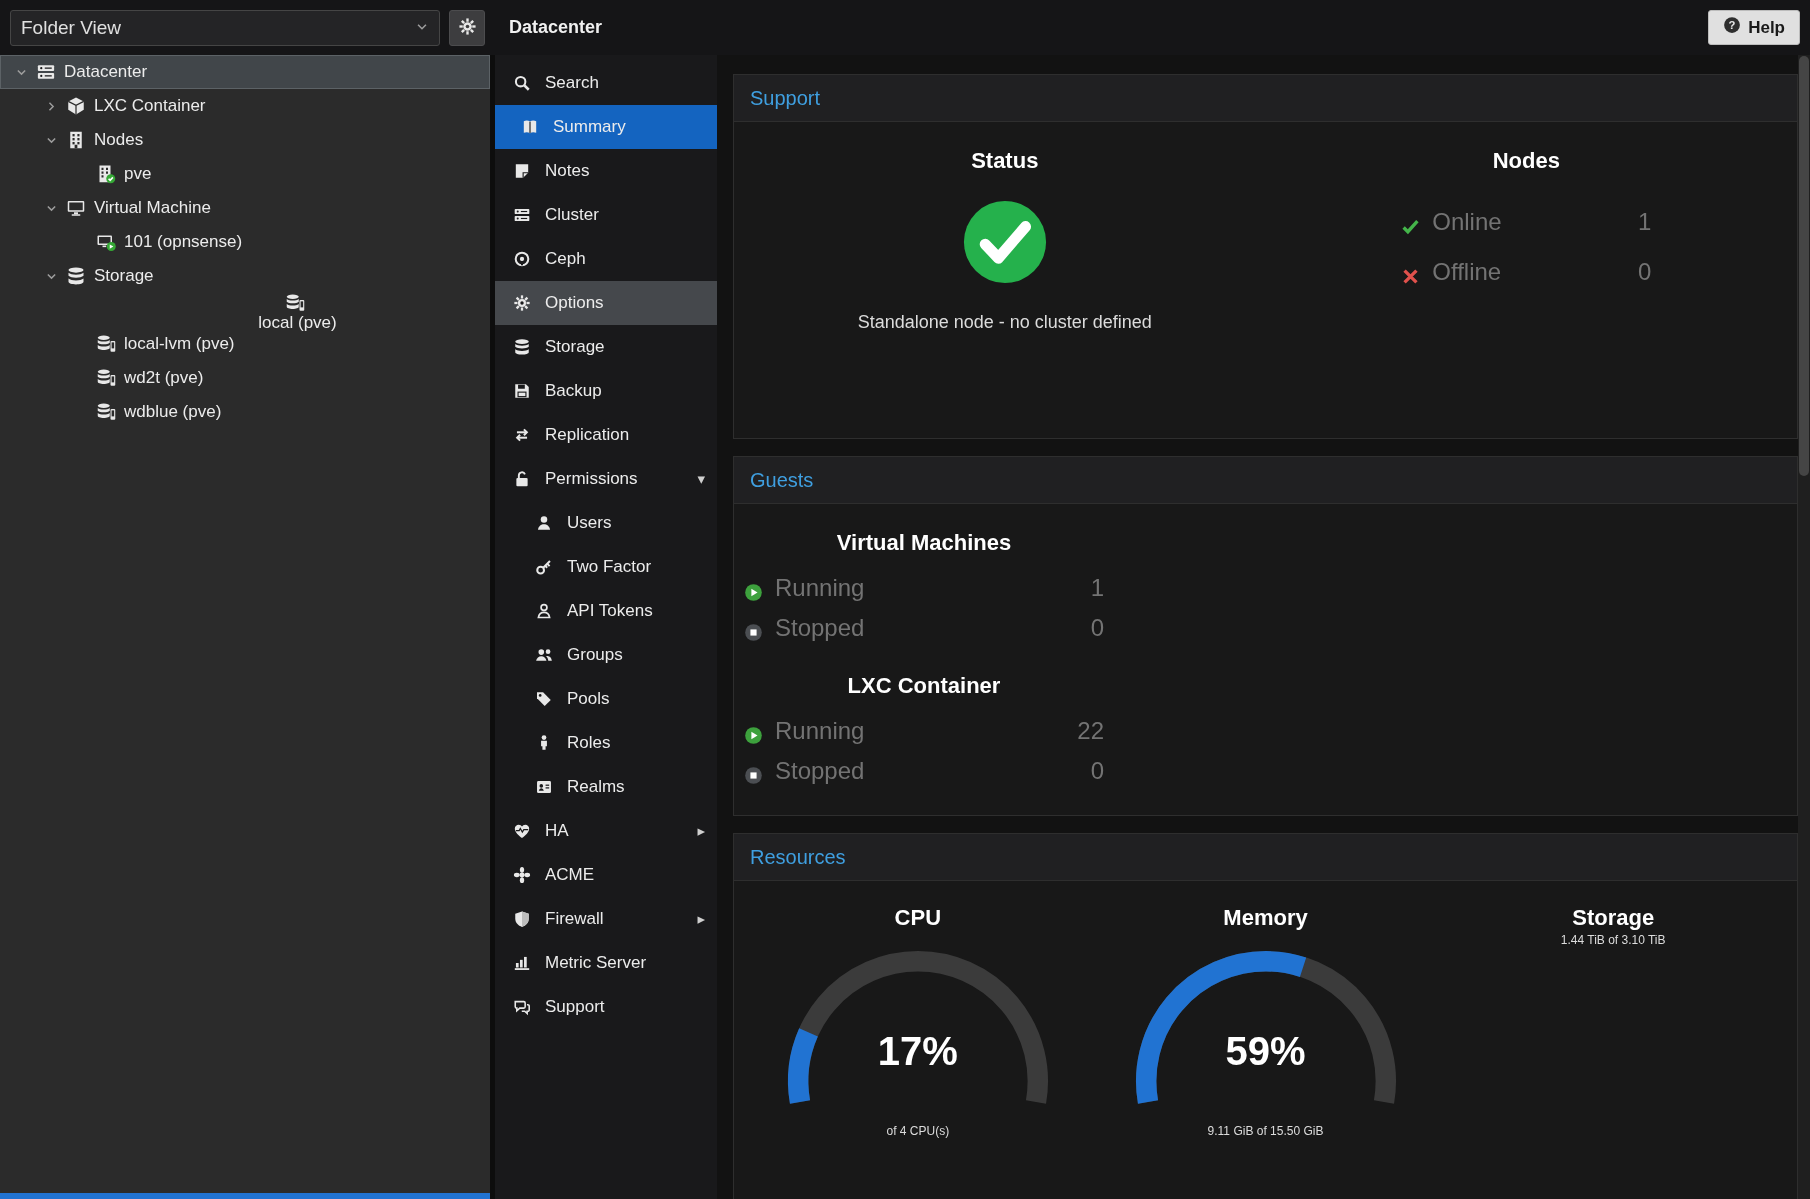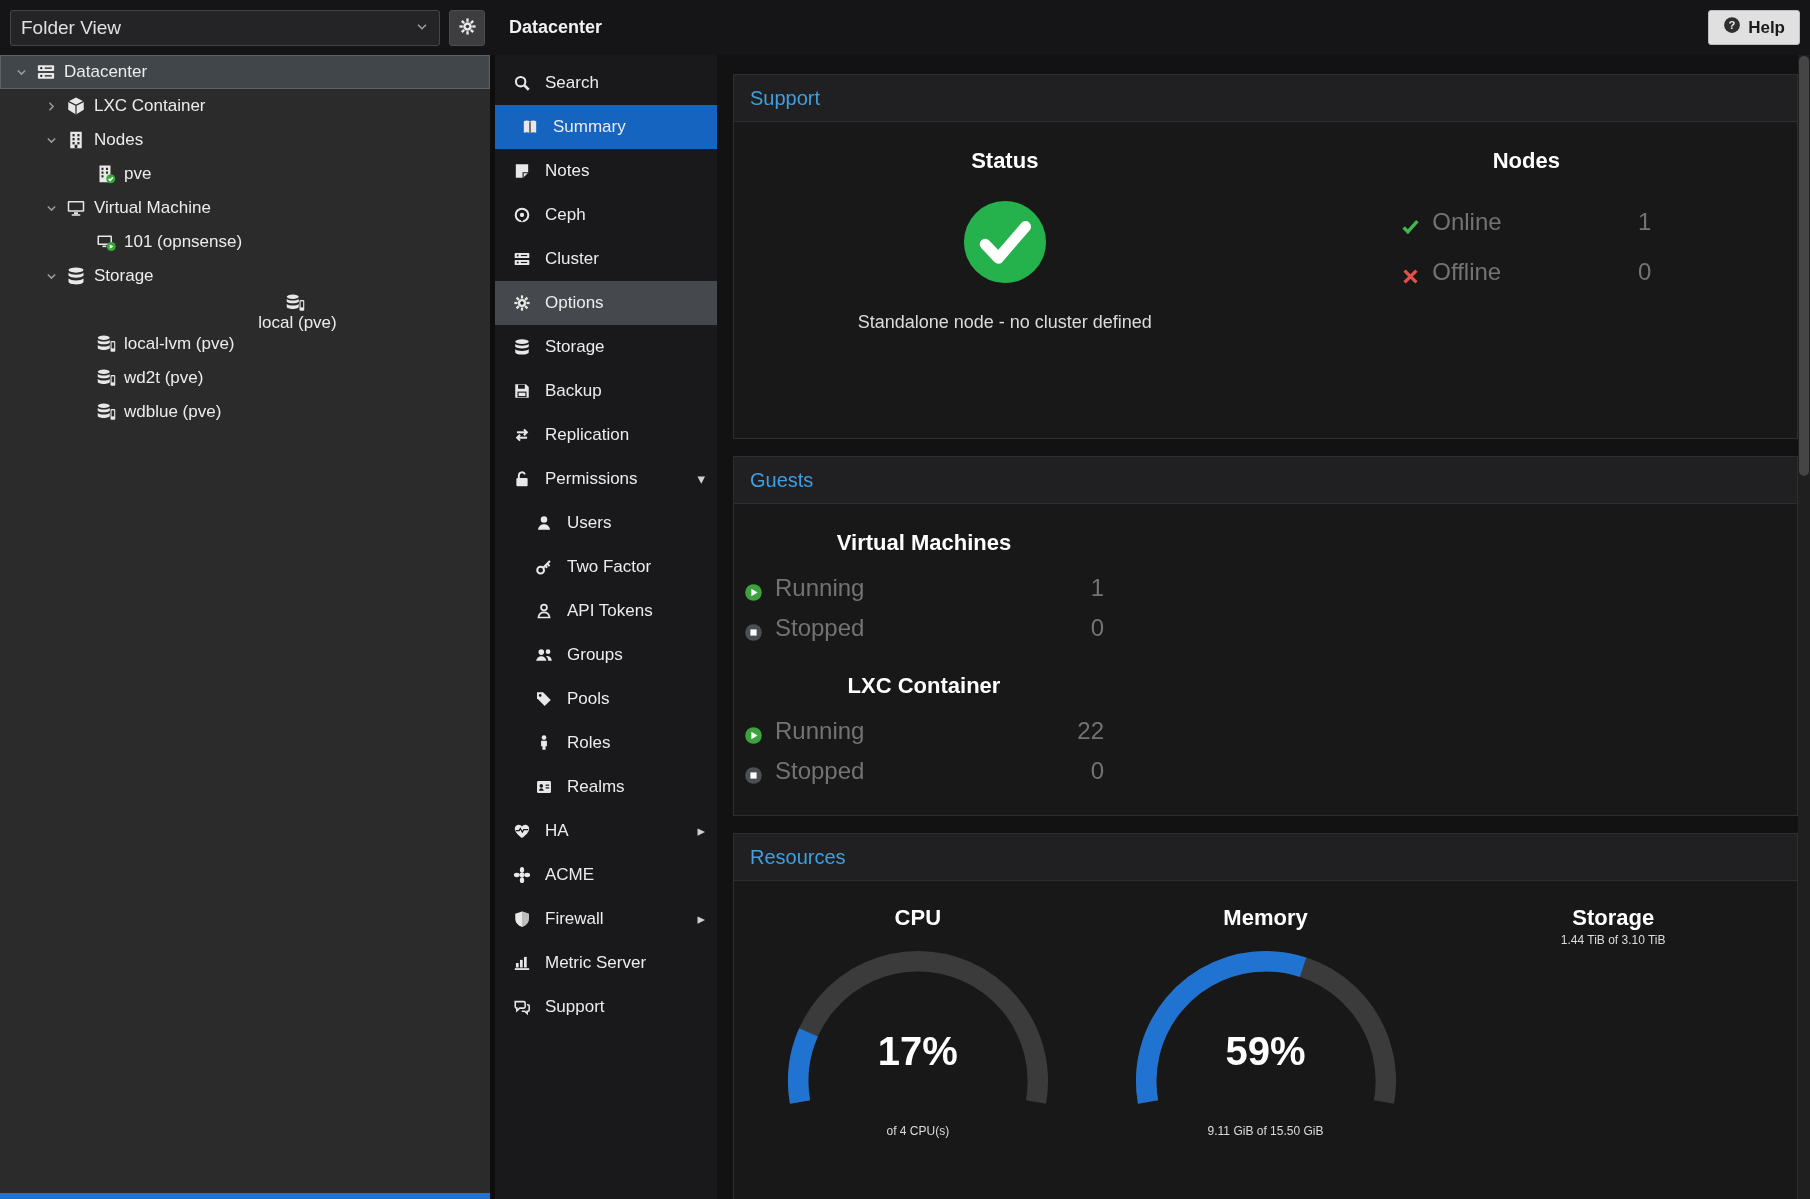--- a/index.html
+++ b/index.html
@@ -302,39 +302,39 @@
             <svg viewBox="0 0 16 16">
               <path d="M2.5 2h11v7.5L9 14H2.5z" fill="#e8e8e8"></path>
               <path d="M9 14v-4.5h4.5" fill="none" stroke="#19191b" stroke-width="1"></path>
             </svg>
           </div>
           <div class="mlabel">Notes</div>
         </div>
         <div class="menu-item">
           <div class="micon">
             <svg viewBox="0 0 16 16">
-              <circle cx="8" cy="8" r="5.6" fill="none" stroke="#e8e8e8" stroke-width="1.8"></circle>
-              <circle cx="8" cy="8" r="1.9" fill="#e8e8e8"></circle>
-              <line x1="8" y1="13.6" x2="8" y2="9.8" stroke="#19191b" stroke-width="1.8"></line>
-            </svg>
-          </div>
-          <div class="mlabel">Ceph</div>
-        </div>
-        <div class="menu-item">
-          <div class="micon">
-            <svg viewBox="0 0 16 16">
               <rect x="1.5" y="2.6" width="13" height="4.6" rx="0.8" fill="#e8e8e8"></rect>
               <rect x="1.5" y="8.8" width="13" height="4.6" rx="0.8" fill="#e8e8e8"></rect>
               <circle cx="4.2" cy="4.9" r="0.9" fill="#19191b"></circle>
               <circle cx="4.2" cy="11.1" r="0.9" fill="#19191b"></circle>
               <line x1="7" y1="4.9" x2="12.6" y2="4.9" stroke="#19191b" stroke-width="1"></line>
               <line x1="7" y1="11.1" x2="12.6" y2="11.1" stroke="#19191b" stroke-width="1"></line>
             </svg>
           </div>
           <div class="mlabel">Cluster</div>
+        </div>
+        <div class="menu-item">
+          <div class="micon">
+            <svg viewBox="0 0 16 16">
+              <circle cx="8" cy="8" r="5.6" fill="none" stroke="#e8e8e8" stroke-width="1.8"></circle>
+              <circle cx="8" cy="8" r="1.9" fill="#e8e8e8"></circle>
+              <line x1="8" y1="13.6" x2="8" y2="9.8" stroke="#19191b" stroke-width="1.8"></line>
+            </svg>
+          </div>
+          <div class="mlabel">Ceph</div>
         </div>
         <div class="menu-item highlighted">
           <div class="micon">
             <svg viewBox="0 0 16 16">
               <g stroke="#e8e8e8" stroke-width="2">
                 <line x1="8" y1="1.2" x2="8" y2="4"></line>
                 <line x1="8" y1="12" x2="8" y2="14.8"></line>
                 <line x1="1.2" y1="8" x2="4" y2="8"></line>
                 <line x1="12" y1="8" x2="14.8" y2="8"></line>
                 <line x1="3.2" y1="3.2" x2="5.2" y2="5.2"></line>

